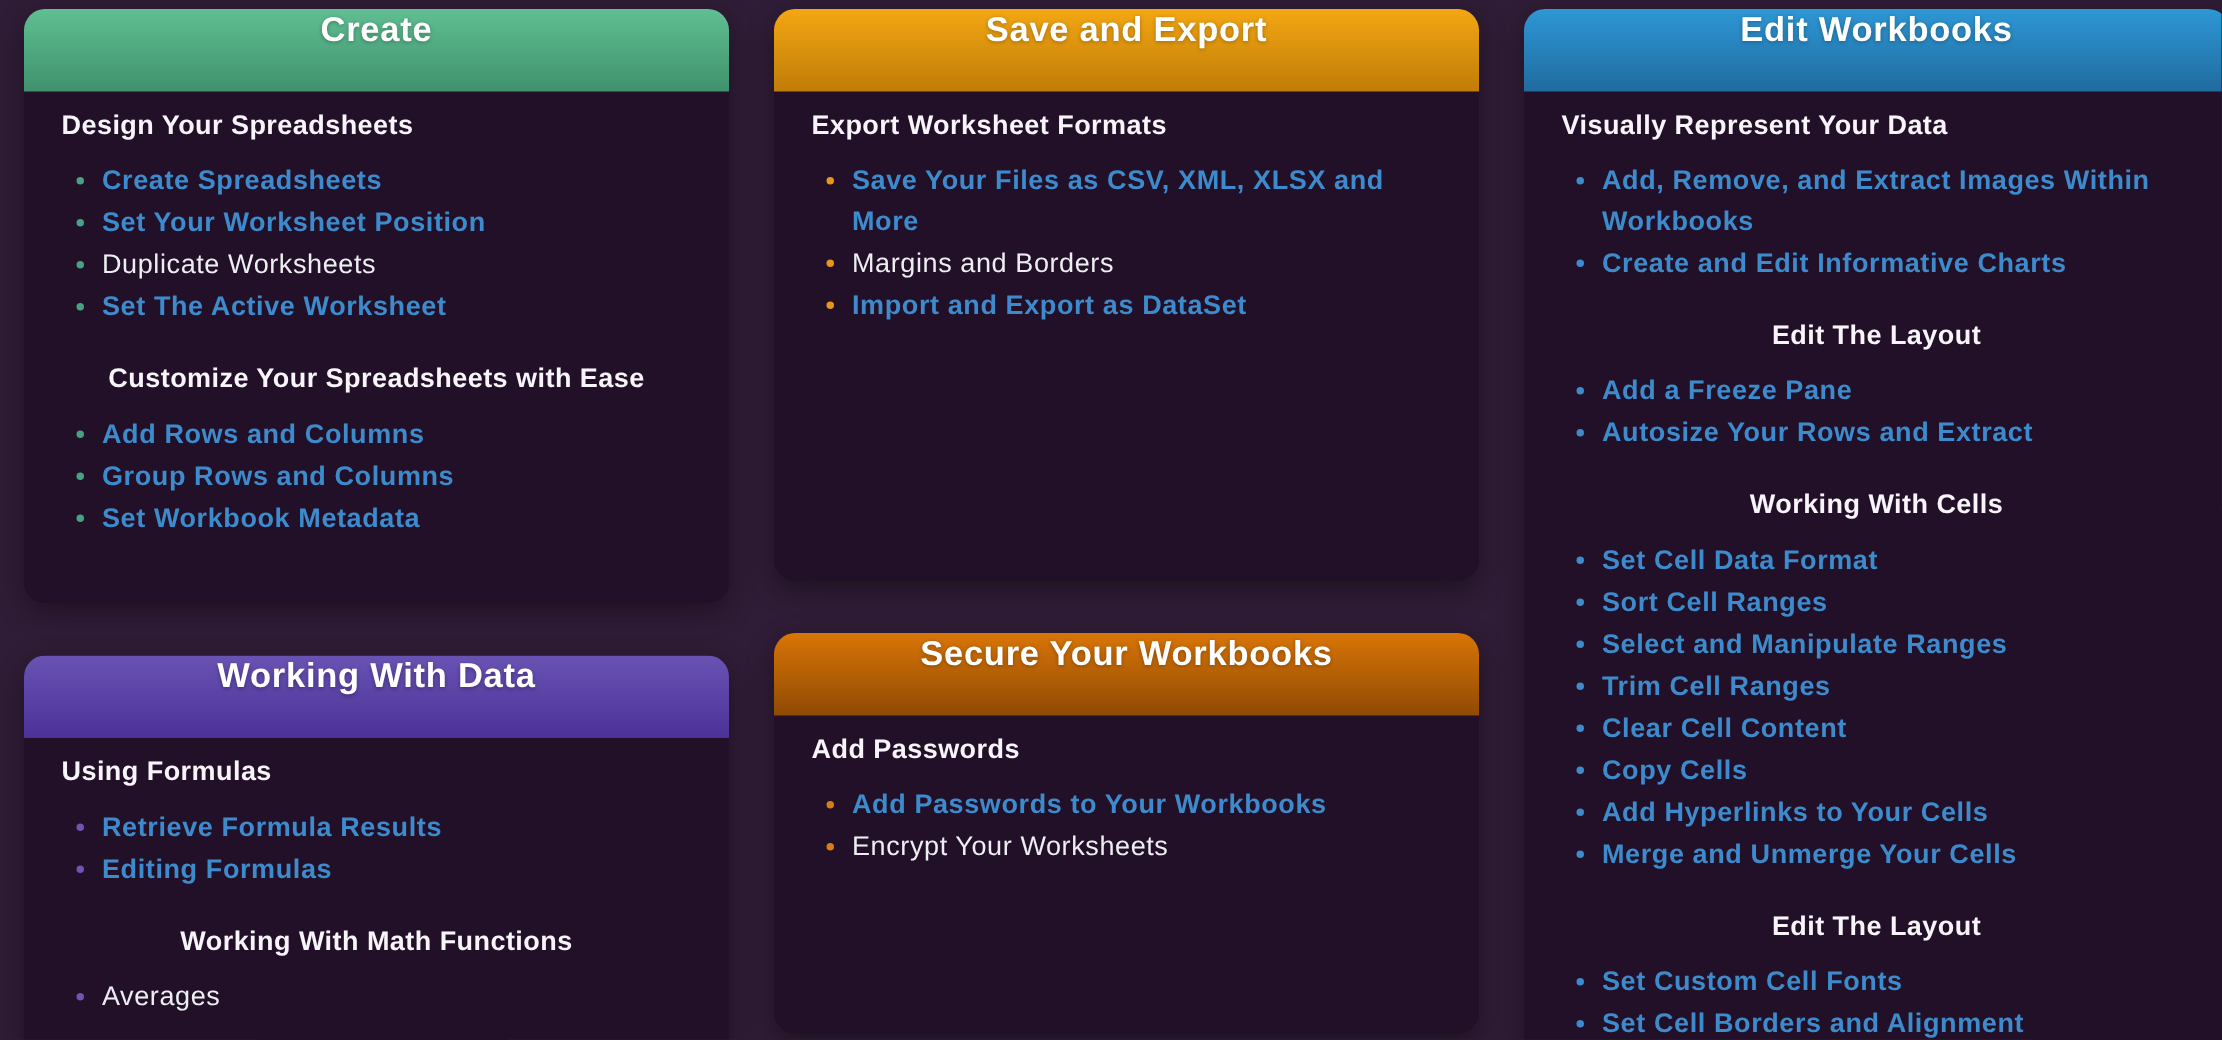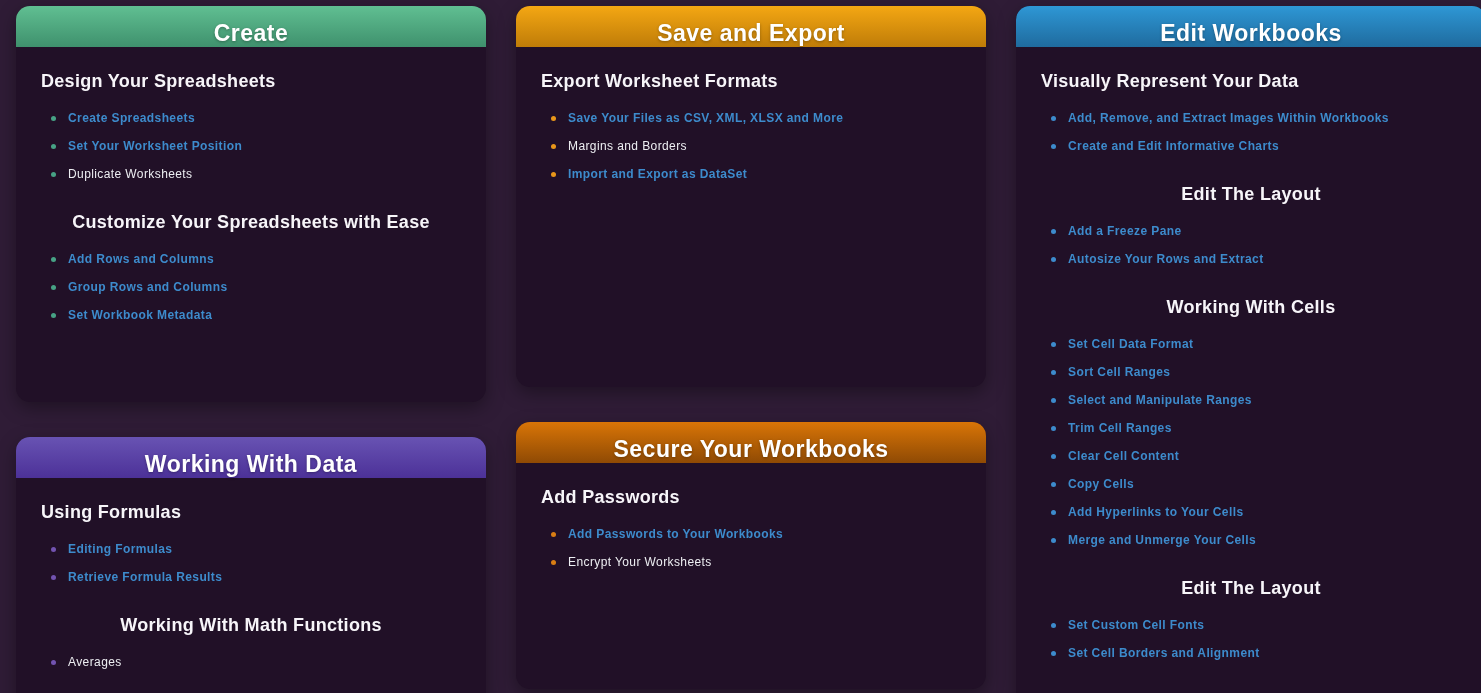--- a/index.html
+++ b/index.html
@@ -13,39 +13,39 @@
   #col2 { left:516px; }
   #col3 { left:1016px; }
 
   .card {
     border-radius:14px; overflow:hidden; background:#211027;
     box-shadow:0 6px 18px rgba(0,0,0,.35);
   }
   .card + .card { margin-top:35px; }
 
   .card-header {
-    height:41px; display:flex; align-items:flex-end; justify-content:center;
+    height:55px; display:flex; align-items:flex-start; justify-content:center;
     background:linear-gradient(180deg, var(--g1), var(--g2));
   }
   .card-header h2 {
     margin:0; color:#ffffff; font-size:23px; font-weight:700;
     letter-spacing:.5px; text-shadow:0 1px 3px rgba(0,0,0,.3);
   }
 
-  .card-body { padding:24px 25px 18px; }
+  .card-body { padding:12px 25px 18px; }
   .card-body h3 {
     color:#f7f5f9; font-size:18px; font-weight:700;
     margin:0 0 13px; letter-spacing:.3px;
   }
   .card-body ul + h3 { margin-top:24px;text-align:center; }
 
   .card-body ul { list-style:none; margin:0; padding:0 0 0 10px; }
   .card-body li {
     position:relative; padding-left:17px; margin-bottom:1px;
-    font-size:12px; letter-spacing:.4px; line-height:27px; color:#edeef2;
+    font-size:18px; letter-spacing:.4px; line-height:27px; color:#edeef2;
   }
   .bullet {
     position:absolute; left:0; top:11px; width:5px; height:5px;
     border-radius:50%; background:var(--bullet);
   }
   .item-link { color:#3d8bcc; text-decoration:none; font-weight:600; cursor:pointer; }
   .item-text { color:#edeef2; }
 
   
   .h-create { height:396px; }
@@ -61,38 +61,39 @@
     <section class="card h-create" style="--g1: #60bf92; --g2: #3f916d; --bullet: #47a285;">
       <header class="card-header">
         <h2>Create</h2>
       </header>
       <div class="card-body">
         <h3>Design Your Spreadsheets</h3>
         <ul>
           <li><span class="bullet"></span><a class="item-link" href="#">Create Spreadsheets</a></li>
           <li><span class="bullet"></span><a class="item-link" href="#">Set Your Worksheet Position</a></li>
           <li><span class="bullet"></span><span class="item-text">Duplicate Worksheets</span></li>
+          <li><span class="bullet"></span><a class="item-link" href="#">Set The Active Worksheet</a></li>
         </ul>
         <h3>Customize Your Spreadsheets with Ease</h3>
         <ul>
           <li><span class="bullet"></span><a class="item-link" href="#">Add Rows and Columns</a></li>
           <li><span class="bullet"></span><a class="item-link" href="#">Group Rows and Columns</a></li>
           <li><span class="bullet"></span><a class="item-link" href="#">Set Workbook Metadata</a></li>
         </ul>
       </div>
     </section>
     <section class="card h-working-with-data" style="--g1: #6853b3; --g2: #4c3198; --bullet: #7253b0;">
       <header class="card-header">
         <h2>Working With Data</h2>
       </header>
       <div class="card-body">
         <h3>Using Formulas</h3>
         <ul>
+          <li><span class="bullet"></span><a class="item-link" href="#">Retrieve Formula Results</a></li>
           <li><span class="bullet"></span><a class="item-link" href="#">Editing Formulas</a></li>
-          <li><span class="bullet"></span><a class="item-link" href="#">Retrieve Formula Results</a></li>
         </ul>
         <h3>Working With Math Functions</h3>
         <ul>
           <li><span class="bullet"></span><span class="item-text">Averages</span></li>
         </ul>
       </div>
     </section>
   </div>
 <div id="col2" class="col">
     <section class="card h-save-and-export" style="--g1: #f4a713; --g2: #bf7c08; --bullet: #e8961a;">

